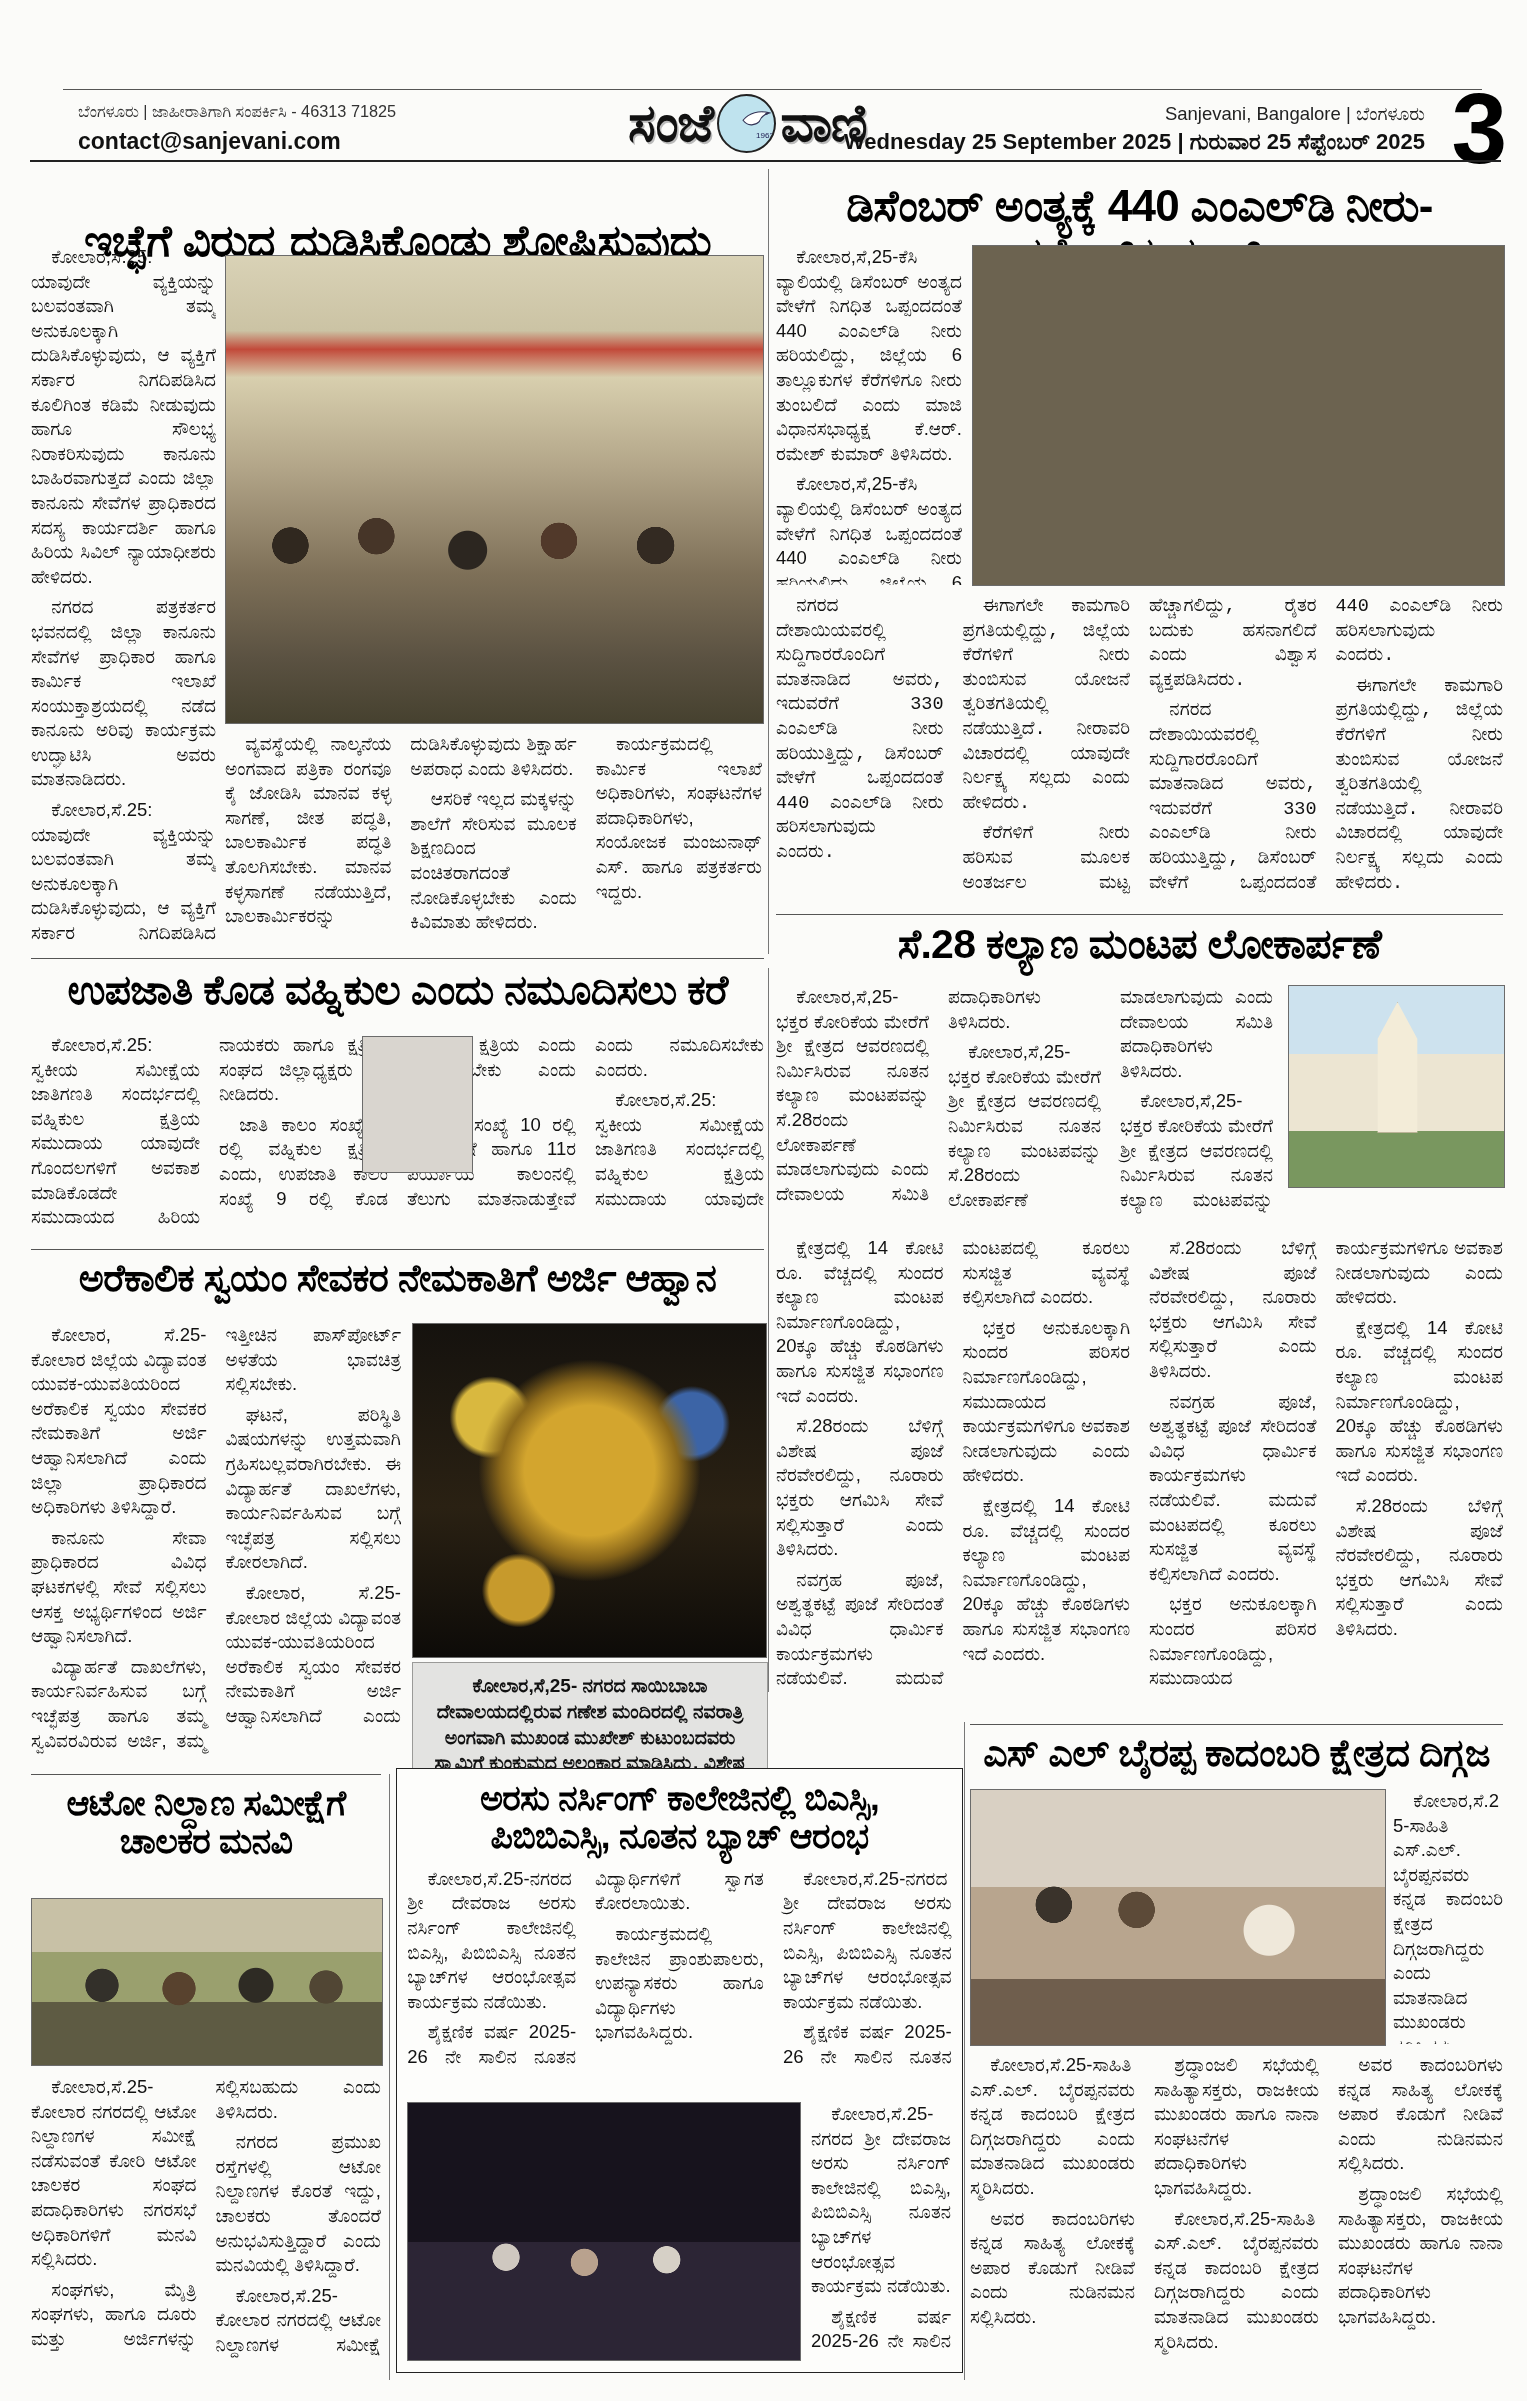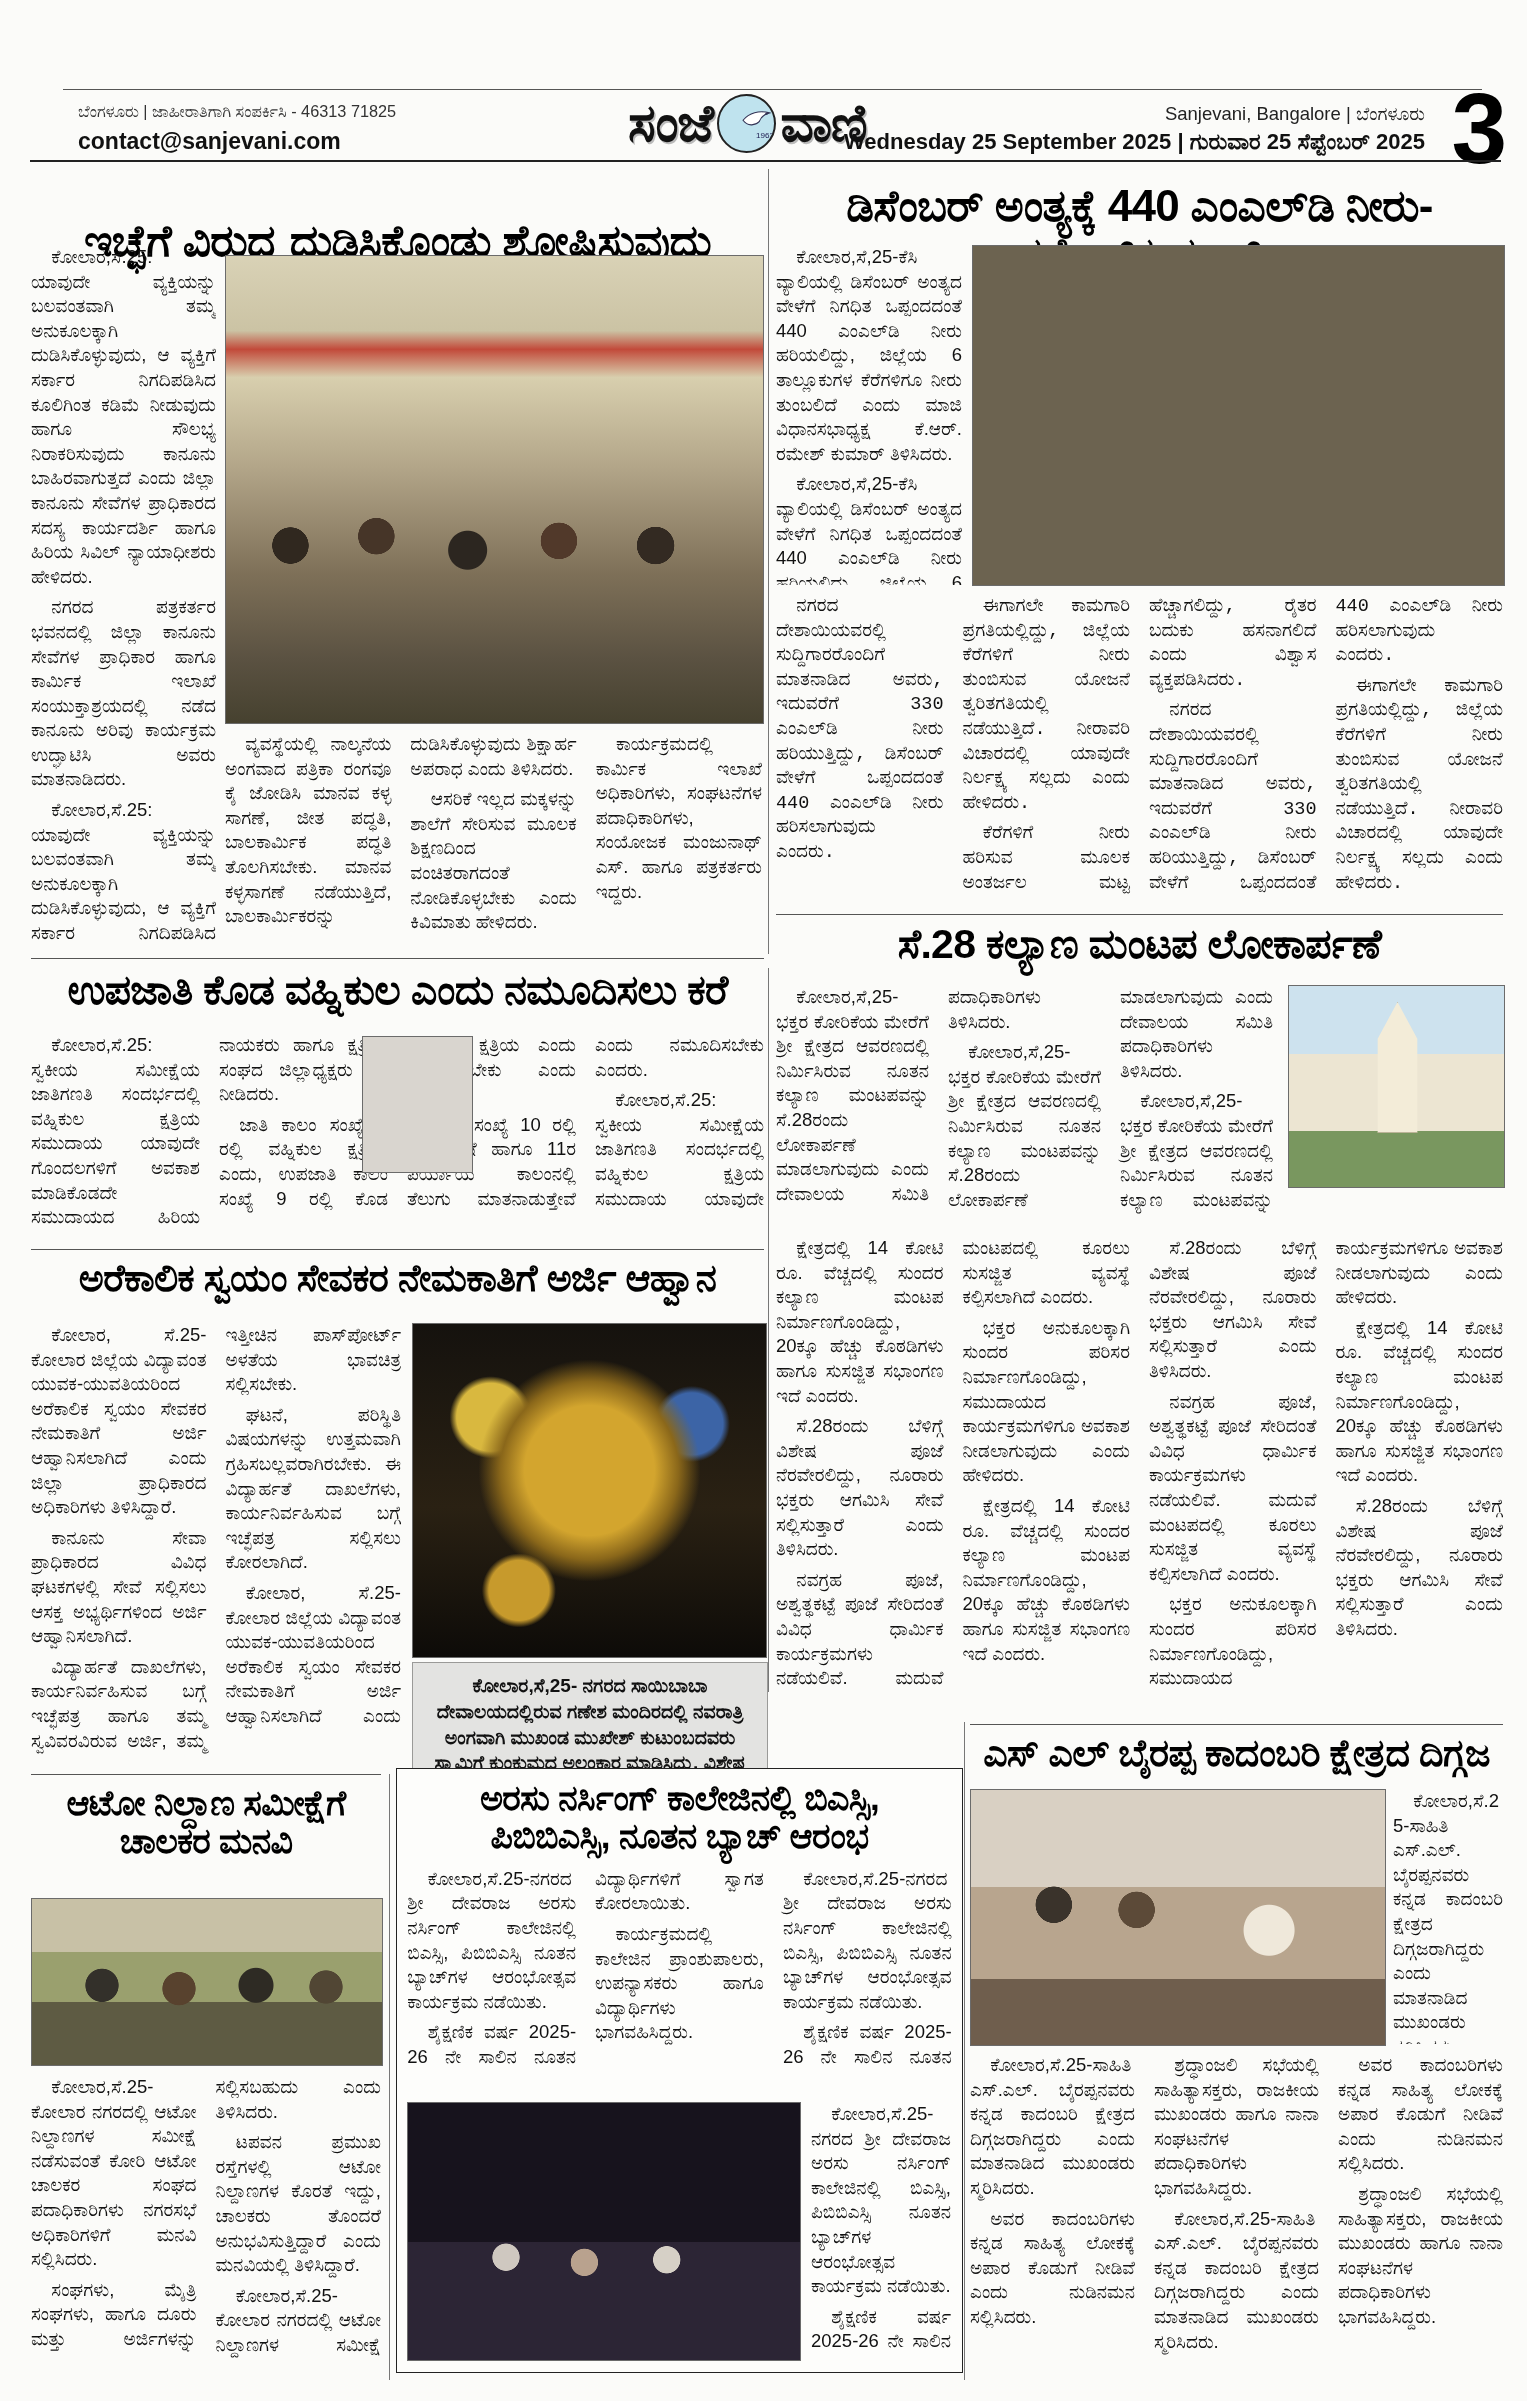--- a/index.html
+++ b/index.html
@@ -211,21 +211,21 @@
 
   <div class="rule-h thin" style="left:31px;top:1774px;width:350px;"></div>
   <div class="abs hl hl-48" style="left:31px;top:1784px;width:350px;">
     <div>ಆಟೋ ನಿಲ್ದಾಣ ಸಮೀಕ್ಷೆಗೆ</div>
     <div>ಚಾಲಕರ ಮನವಿ</div>
   </div>
   <div class="ph ph-auto" style="left:31px;top:1898px;width:350px;height:166px;"></div>
   <div class="abs body-txt cols c2" style="left:31px;top:2075px;width:350px;height:296px;">
       <p>ಕೋಲಾರ,ಸೆ.25-ಕೋಲಾರ ನಗರದಲ್ಲಿ ಆಟೋ ನಿಲ್ದಾಣಗಳ ಸಮೀಕ್ಷೆ ನಡೆಸುವಂತೆ ಕೋರಿ ಆಟೋ ಚಾಲಕರ ಸಂಘದ ಪದಾಧಿಕಾರಿಗಳು ನಗರಸಭೆ ಅಧಿಕಾರಿಗಳಿಗೆ ಮನವಿ ಸಲ್ಲಿಸಿದರು.</p>
       <p>ಸಂಘಗಳು, ಮೈತ್ರಿ ಸಂಘಗಳು, ಹಾಗೂ ದೂರು ಮತ್ತು ಅರ್ಜಿಗಳನ್ನು ಸಲ್ಲಿಸಬಹುದು ಎಂದು ತಿಳಿಸಿದರು.</p>
-      <p>ಟಪವನ ಪ್ರಮುಖ ರಸ್ತೆಗಳಲ್ಲಿ ಆಟೋ ನಿಲ್ದಾಣಗಳ ಕೊರತೆ ಇದ್ದು, ಚಾಲಕರು ತೊಂದರೆ ಅನುಭವಿಸುತ್ತಿದ್ದಾರೆ ಎಂದು ಮನವಿಯಲ್ಲಿ ತಿಳಿಸಿದ್ದಾರೆ.</p>
+      <p>ನಗರದ ಪ್ರಮುಖ ರಸ್ತೆಗಳಲ್ಲಿ ಆಟೋ ನಿಲ್ದಾಣಗಳ ಕೊರತೆ ಇದ್ದು, ಚಾಲಕರು ತೊಂದರೆ ಅನುಭವಿಸುತ್ತಿದ್ದಾರೆ ಎಂದು ಮನವಿಯಲ್ಲಿ ತಿಳಿಸಿದ್ದಾರೆ.</p>
       <p>ಕೋಲಾರ,ಸೆ.25-ಕೋಲಾರ ನಗರದಲ್ಲಿ ಆಟೋ ನಿಲ್ದಾಣಗಳ ಸಮೀಕ್ಷೆ ನಡೆಸುವಂತೆ ಕೋರಿ ಆಟೋ ಚಾಲಕರ ಸಂಘದ ಪದಾಧಿಕಾರಿಗಳು ನಗರಸಭೆ ಅಧಿಕಾರಿಗಳಿಗೆ ಮನವಿ ಸಲ್ಲಿಸಿದರು.</p>
     </div>
 
   <div class="rule-v" style="left:389px;top:1774px;height:606px;"></div>
 
   <div class="abs box" style="left:396px;top:1768px;width:565px;height:603px;background:#fdfdfb;">
     <div class="hl hl-48" style="margin-top:10.3px;">
       <div>ಅರಸು ನರ್ಸಿಂಗ್ ಕಾಲೇಜಿನಲ್ಲಿ ಬಿಎಸ್ಸಿ,</div>
       <div>ಪಿಬಿಬಿಎಸ್ಸಿ, ನೂತನ ಬ್ಯಾಚ್ ಆರಂಭ</div>
     </div>

